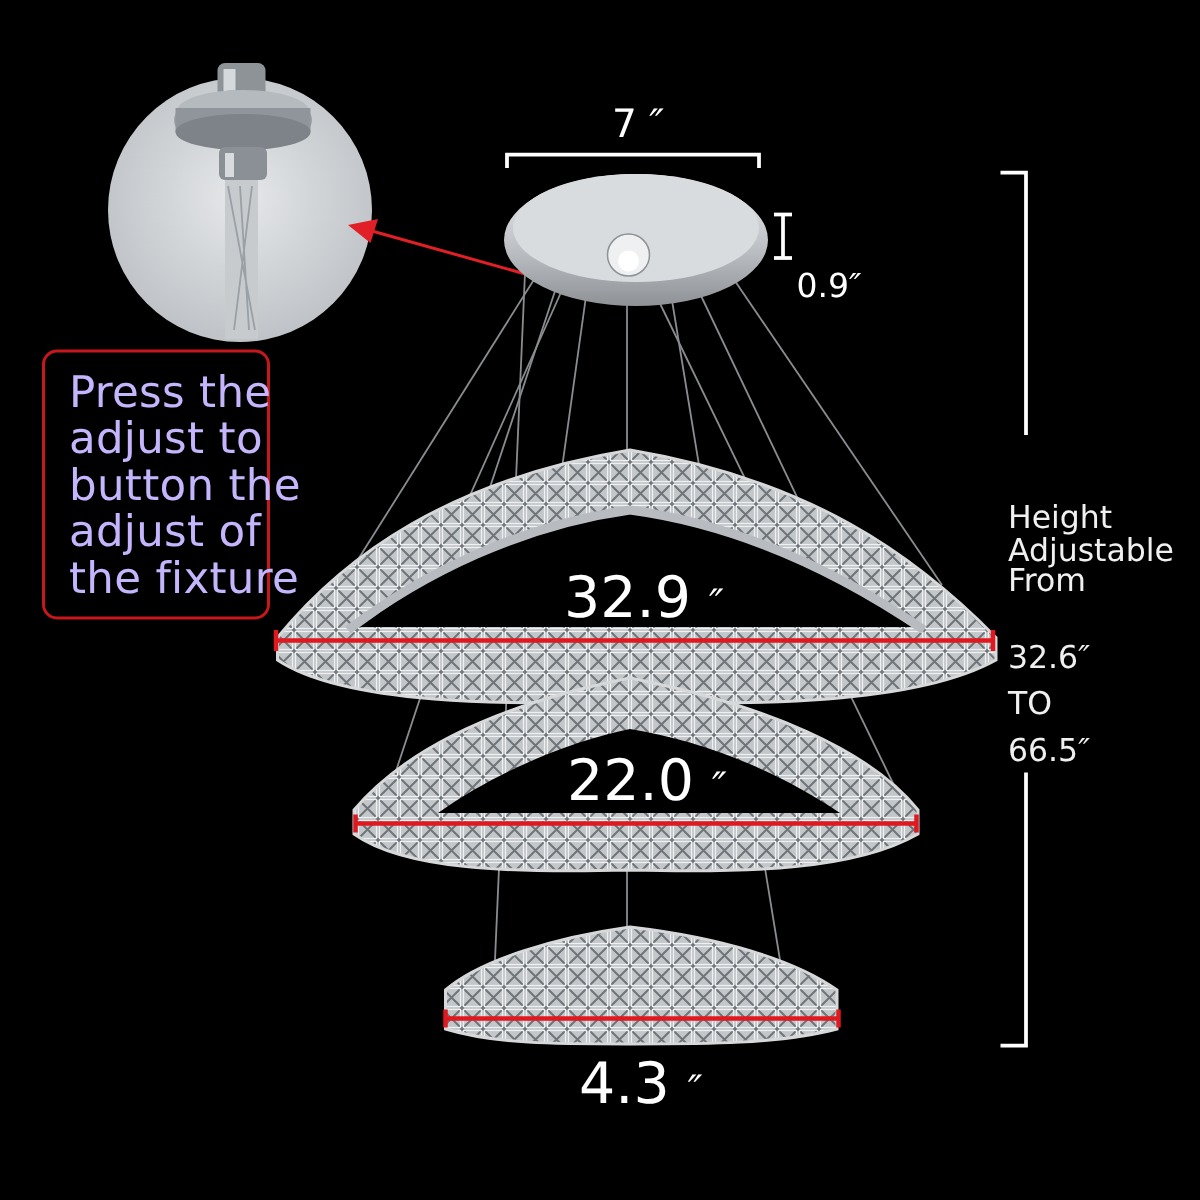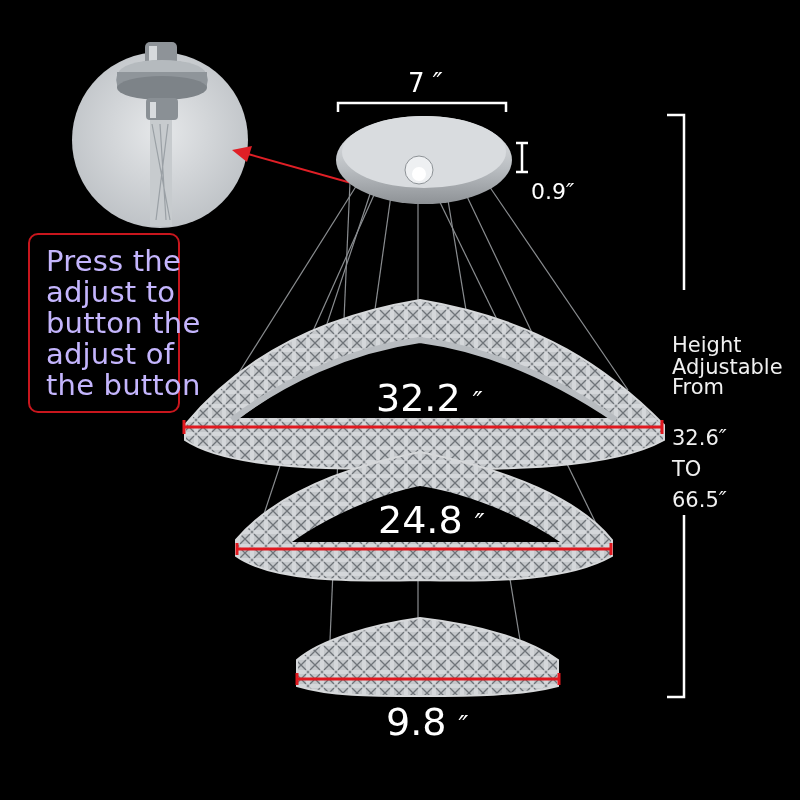--- a/index.html
+++ b/index.html
@@ -124,40 +124,40 @@
     <polyline points="667,115 684,115 684,290"></polyline>
     <polyline points="684,515 684,697 667,697"></polyline>
   </g>
 </svg>
 
 <div class="abs callout-box"></div>
 <div class="abs callout-line" style="top:246px">Press the</div>
 <div class="abs callout-line" style="top:277px">adjust to</div>
 <div class="abs callout-line" style="top:308px">button the</div>
 <div class="abs callout-line" style="top:339px">adjust of</div>
-<div class="abs callout-line" style="top:370px">the button</div>
+<div class="abs callout-line" style="top:370px">the fixture</div>
 
 <div class="abs dim-label" style="left:408px; top:68px; font-size:26px;">
   <span>7</span>
   <span class="dim-mark">″</span>
 </div>
 <div class="abs dim-label" style="left:531px; top:144px; font-size:22px;margin-top:35px;">
   <span>0.9</span><span class="dim-mark">″</span>
 </div>
 
 <div class="abs dim-label" style="left:376px; top:376px; font-size:38px;">
-  <span>32.2</span>
+  <span>32.9</span>
   <span class="dim-mark" style="font-size:26px">″</span>
 </div>
 <div class="abs dim-label" style="left:378px; top:498px; font-size:38px;">
-  <span>24.8</span>
+  <span>22.0</span>
   <span class="dim-mark" style="font-size:26px">″</span>
 </div>
 <div class="abs dim-label" style="left:386px; top:700px; font-size:38px;">
-  <span>9.8</span>
+  <span>4.3</span>
   <span class="dim-mark" style="font-size:26px">″</span>
 </div>
 
 <div class="abs right-text" style="top:330px">Height</div>
 <div class="abs right-text" style="top:352px">Adjustable</div>
 <div class="abs right-text" style="top:372px">From</div>
 <div class="abs right-text" style="top:423px">
   <span>32.6</span><span class="dim-mark">″</span>
 </div>
 <div class="abs right-text" style="top:454px">TO</div>

